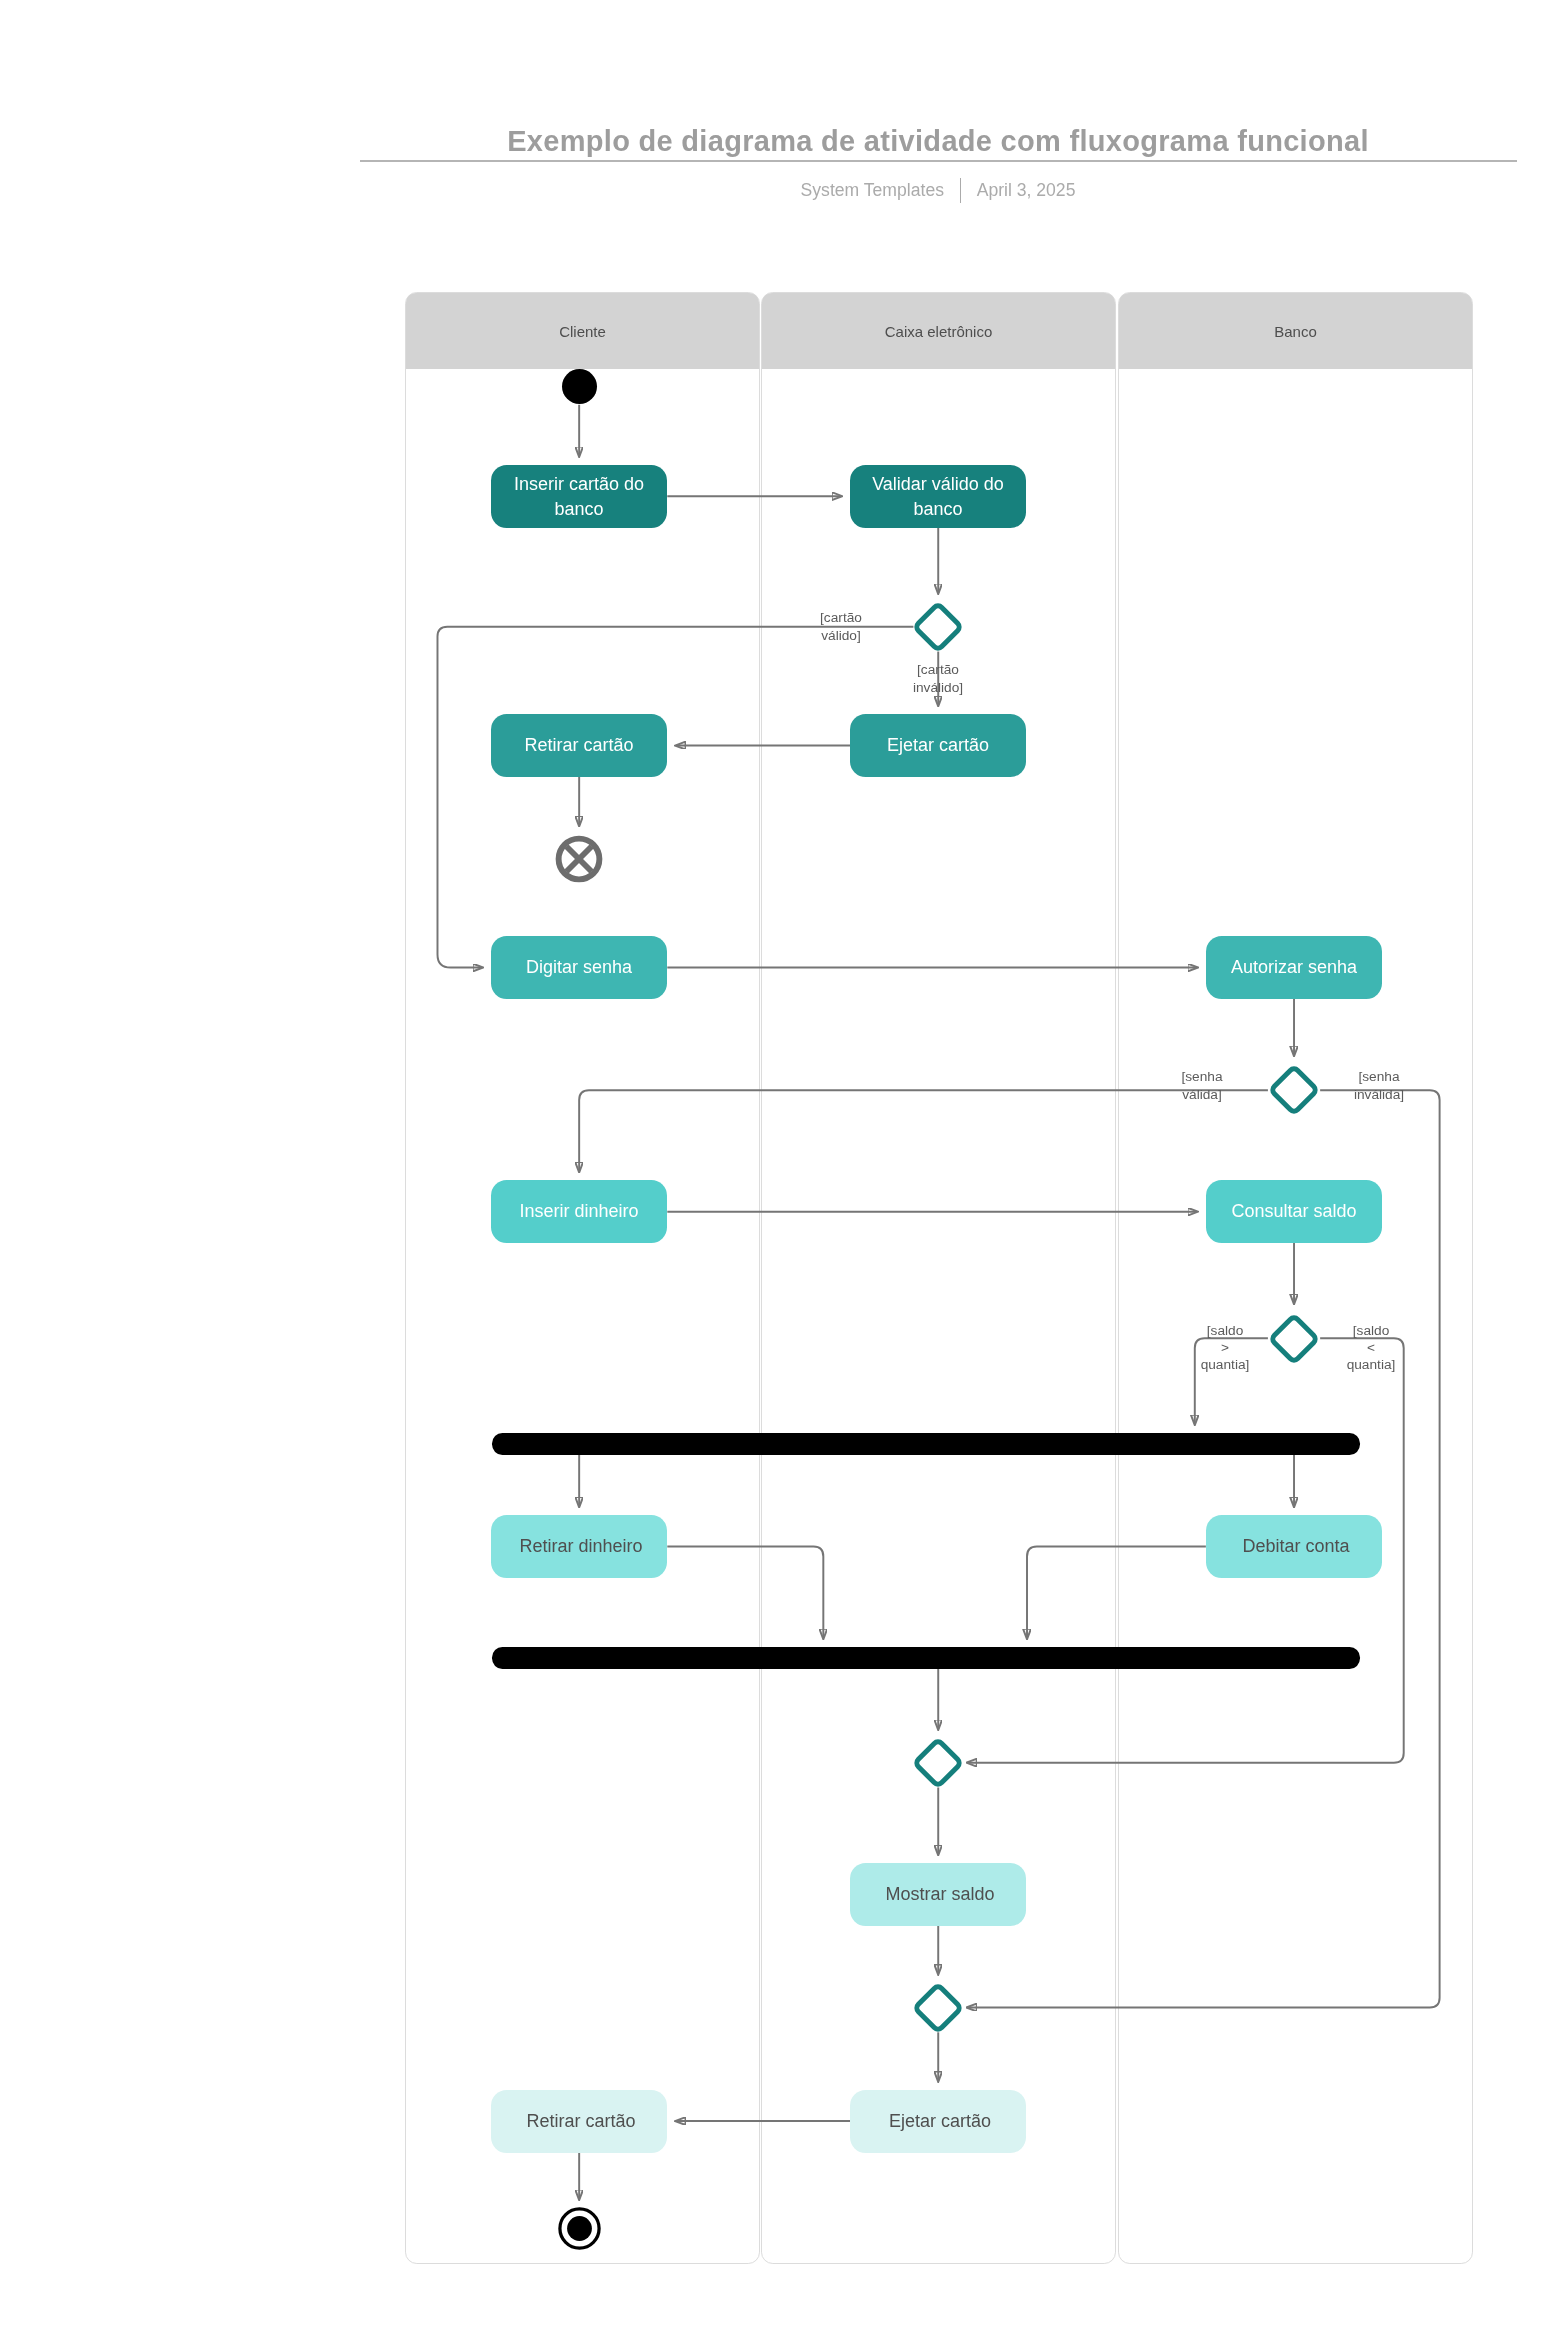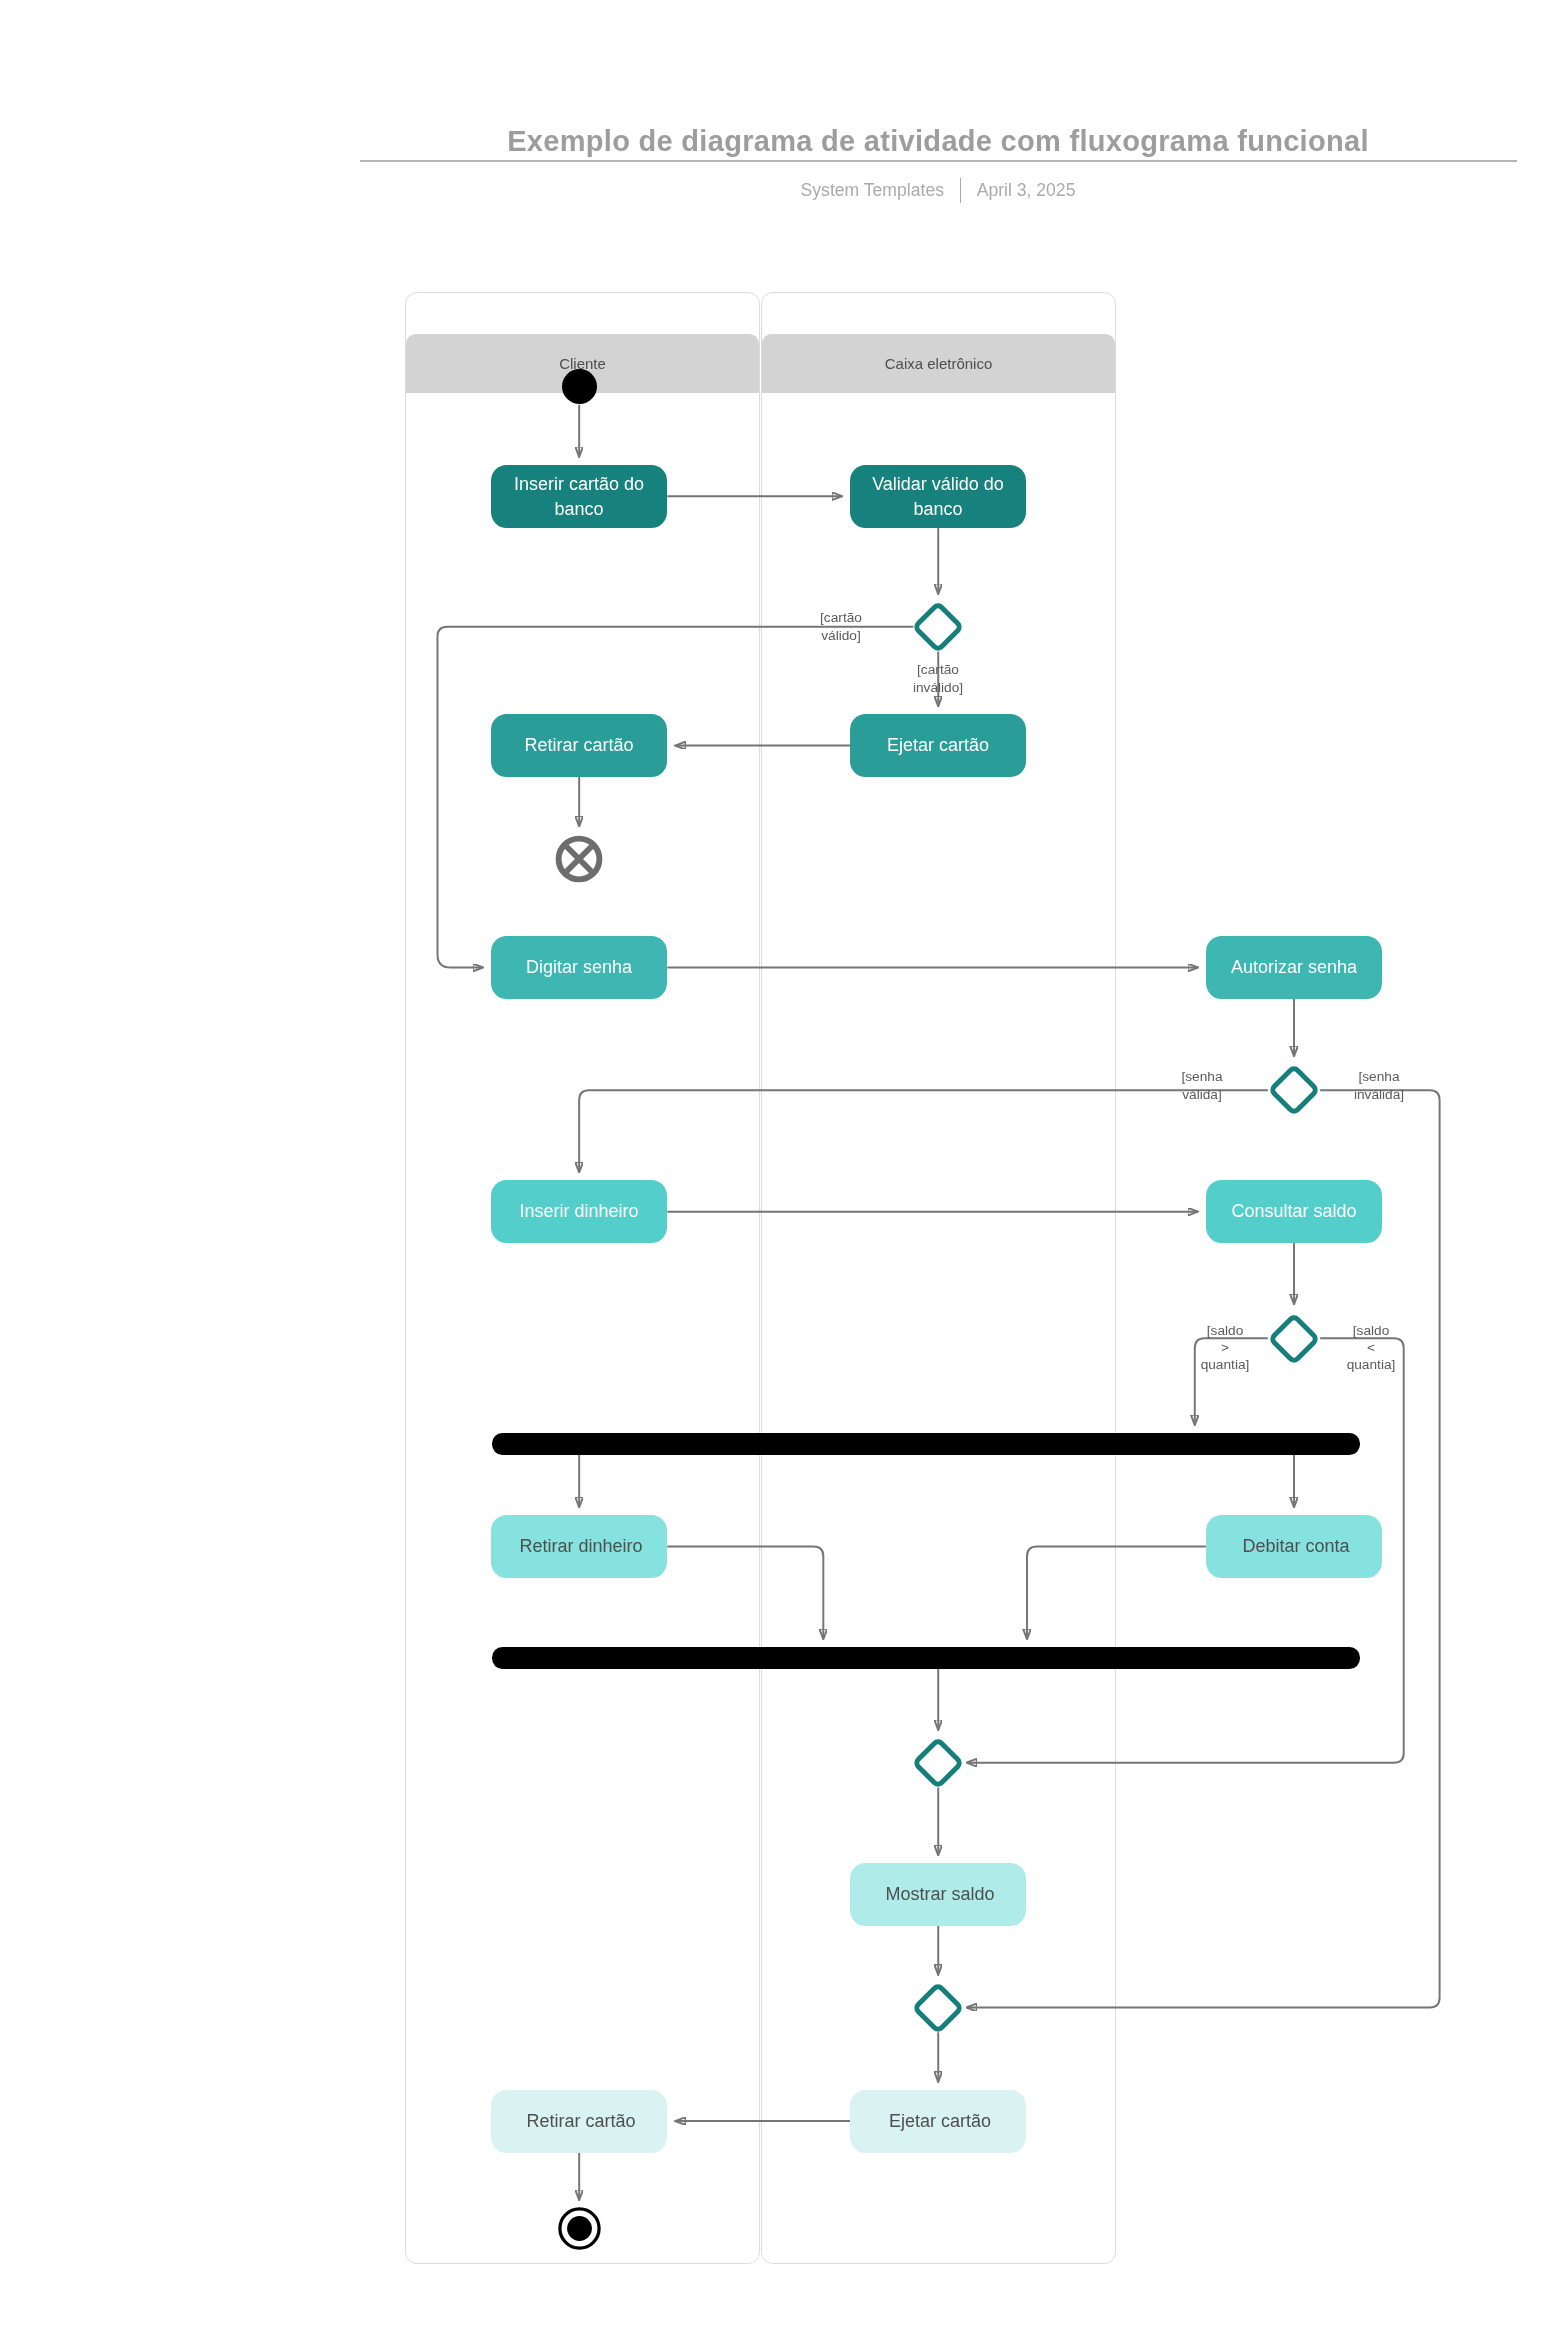--- a/index.html
+++ b/index.html
@@ -23,24 +23,24 @@
     font-size:17.6px;color:var(--subtitle_text);
   }
   .subtitle .divider{width:1.3px;height:25px;background:var(--subtitle_text);}
   
   .lane{
     position:absolute;top:292px;height:1972px;width:355px;
     background:#ffffff;border:1.3px solid var(--lane_border);
     border-radius:11.8px;box-sizing:border-box;
   }
   .lane-header{
-    height:59px;background:var(--lane_header_bg);
+    height:76px;background:var(--lane_header_bg);
     border-radius:9.8px 9.8px 0 0;
     display:flex;align-items:center;justify-content:center;
-    font-size:15px;color:#4e4e4e;margin-top:41px;
+    font-size:15px;color:#4e4e4e;
   }
   
   svg.wires{position:absolute;left:0;top:0;z-index:2;}
   svg.wires path{fill:none;stroke:var(--connector);stroke-width:3px;}
   
   .node{
     position:absolute;width:176px;height:63px;border-radius:15.7px;
     display:flex;align-items:center;justify-content:center;text-align:center;
     font-size:18px;line-height:1.35;padding:0 11.8px;box-sizing:border-box;
     z-index:3;
@@ -79,20 +79,23 @@
     <span>System Templates</span>
     <span class="divider"></span>
     <span>April 3, 2025</span>
   </div>
 
   <div class="lane" style="left:405px">
     <div class="lane-header">Cliente</div>
   </div>
   <div class="lane" style="left:761px">
     <div class="lane-header">Caixa eletrônico</div>
+  </div>
+  <div class="lane" style="left:1118px">
+    <div class="lane-header">Banco</div>
   </div>
 
   <svg class="wires" width="1567" height="2330" viewBox="0 0 2400 3569">
     <defs>
       <marker id="arrow" markerWidth="17" markerHeight="13" refX="14" refY="6" orient="auto" markerUnits="userSpaceOnUse">
         <path d="M0,0 L16,6 L0,12 Z" fill="#6d6d6d" stroke="none"></path>
       </marker>
     </defs>
     <path d="M887 620 V 698" marker-end="url(#arrow)"></path>
     <path d="M1022 760 H 1288" marker-end="url(#arrow)"></path>

